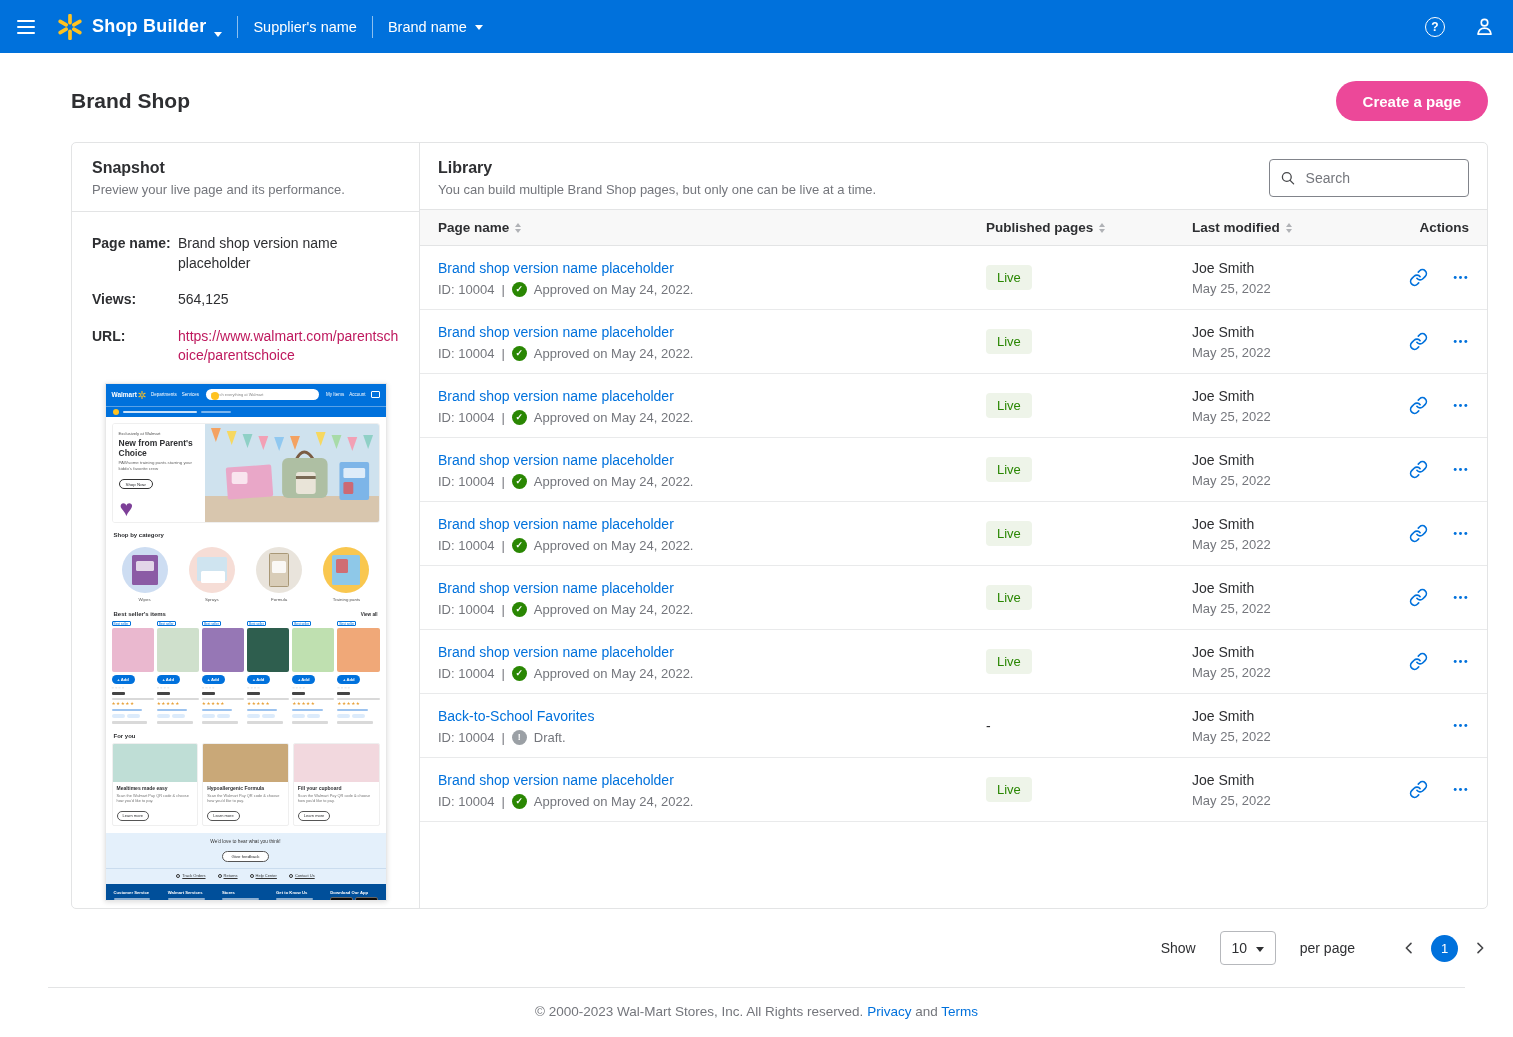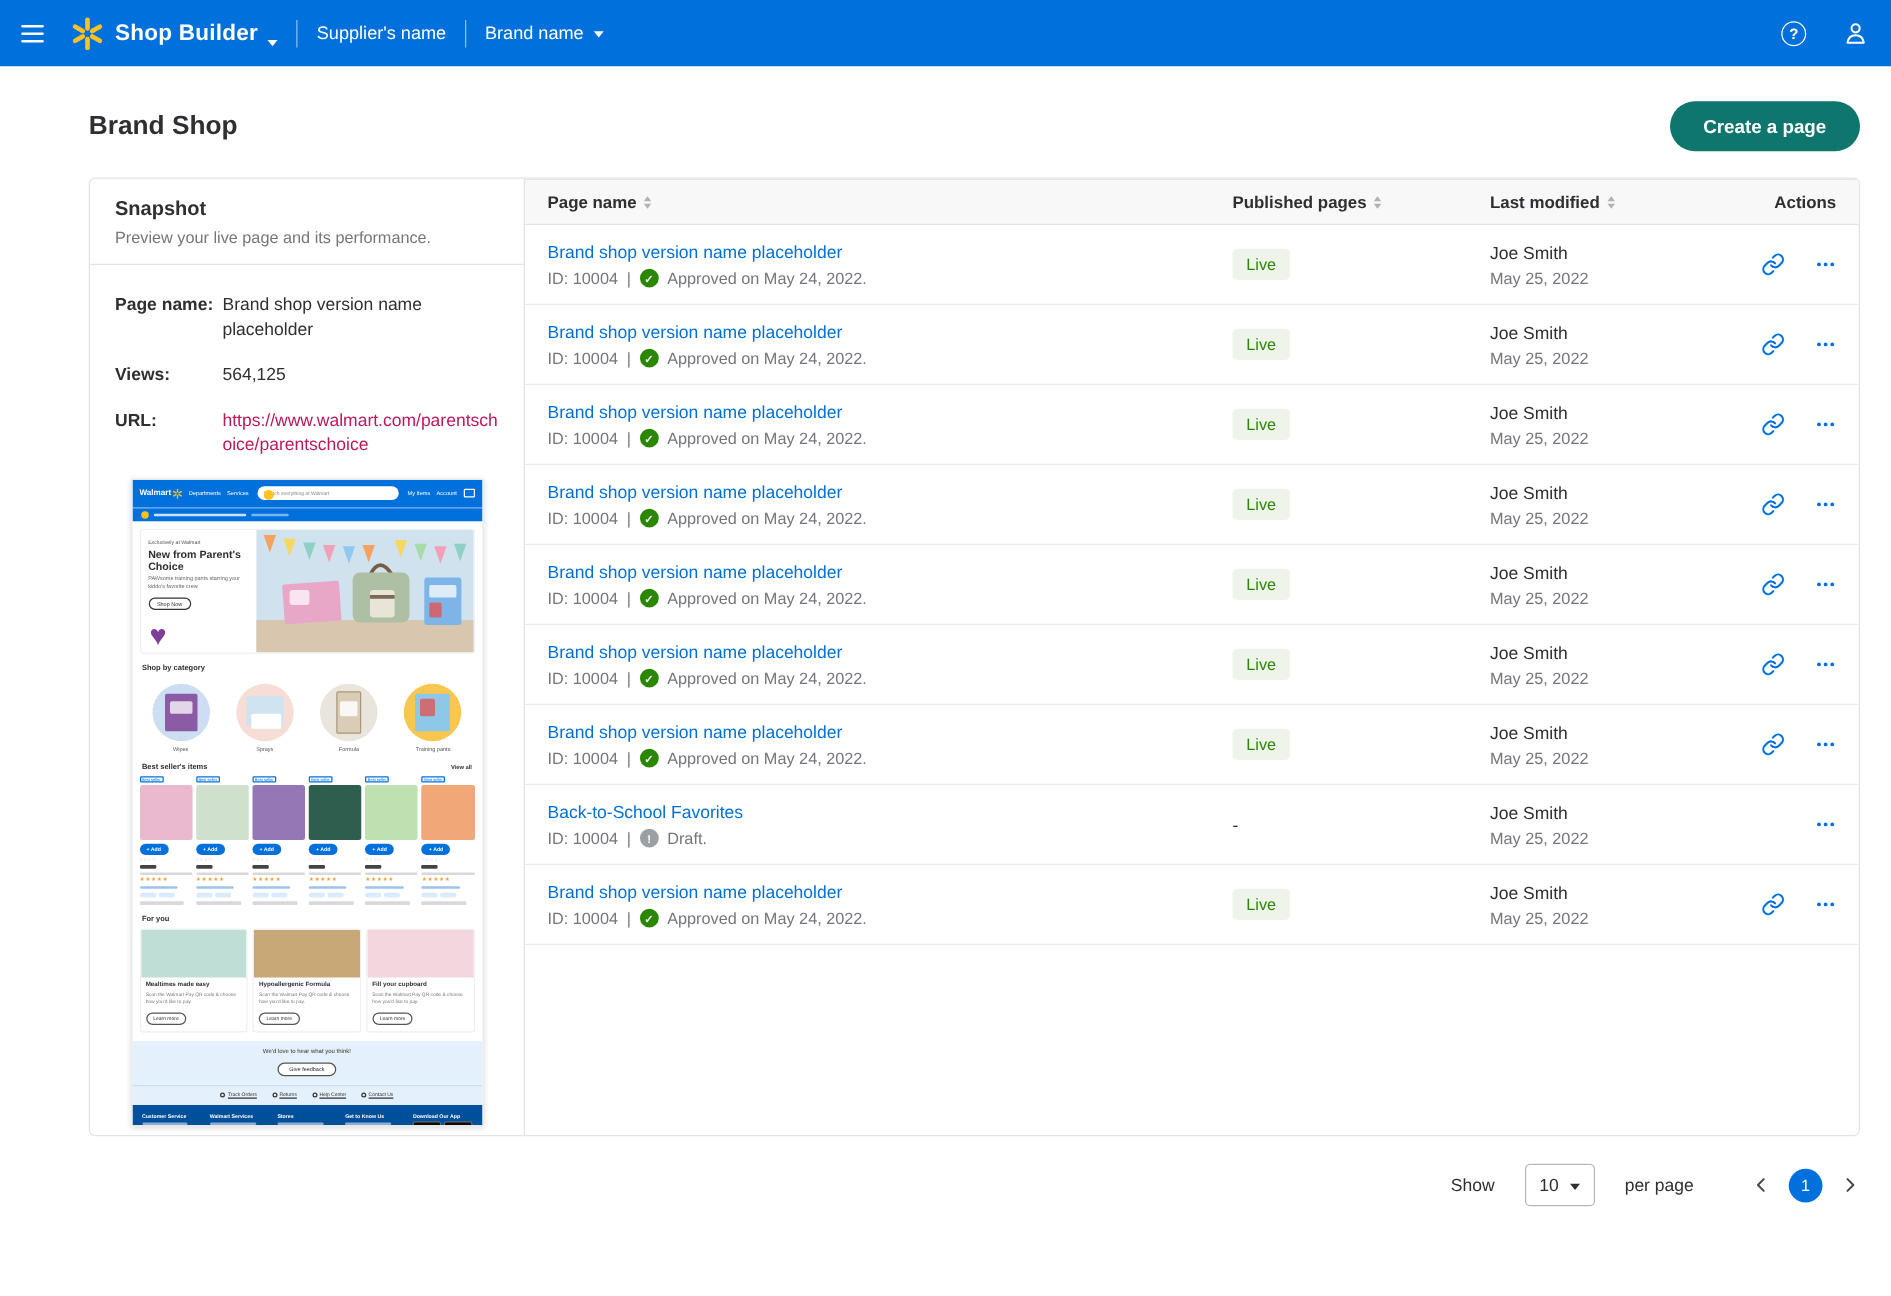--- a/index.html
+++ b/index.html
@@ -19,21 +19,21 @@
   .app-title { font-size:18px; font-weight:700; letter-spacing:.2px; display:flex; align-items:flex-end; gap:8px; cursor:pointer; }
   .caret { width:0; height:0; border-left:4.5px solid transparent; border-right:4.5px solid transparent; border-top:5.5px solid #fff; display:inline-block; margin-top:2px; }
   .vdiv { width:1px; height:22px; background:rgba(255,255,255,.55); margin:0 15px; }
   .nav-text { font-size:14.5px; display:flex; align-items:center; gap:8px; }
   .top-right { margin-left:auto; display:flex; align-items:center; gap:28px; }
   .help-ico { width:20px; height:20px; border:1.6px solid #fff; border-radius:50%; display:flex; align-items:center; justify-content:center; font-size:12px; font-weight:600; cursor:pointer; }
 
   
   .page-head { display:flex; align-items:center; justify-content:space-between; margin:28px 25px 0 71px; }
   .page-title { font-size:21px; font-weight:700; margin:0; }
-  .create-btn { background:#0f766e; color:#fff; border:none; border-radius:21px; height:40px; padding:0 27px; font-size:15px; font-weight:700; font-family:inherit; cursor:pointer; }
+  .create-btn { background:#ec4899; color:#fff; border:none; border-radius:21px; height:40px; padding:0 27px; font-size:15px; font-weight:700; font-family:inherit; cursor:pointer; }
 
   
   .card { margin:21px 25px 0 71px; border:1px solid #e3e4e5; border-radius:5px; display:flex; height:767px; overflow:hidden; }
   .panel-head { padding:16px 20px 14px; min-height:64px; border-bottom:1px solid #e3e4e5; }
   .panel-title { font-size:16px; font-weight:700; margin:0; }
   .panel-sub { font-size:13px; color:#74767c; margin:5px 0 0; }
 
   
   .snap { width:348px; border-right:1px solid #e3e4e5; display:flex; flex-direction:column; flex-shrink:0; }
   .snap-body { padding:22px 20px 0; }
@@ -486,20 +486,33 @@
                   <span class="t-appbadge"></span>
                   <span class="t-appbadge"></span>
                 </div>
               </div>
             </div>
         </div>
       </div>
     </aside>
 
     <div class="lib">
+      <div class="panel-head lib-head">
+        <div>
+          <h2 class="panel-title">Library</h2>
+          <p class="panel-sub">You can build multiple Brand Shop pages, but only one can be live at a time.</p>
+        </div>
+        <div class="search-box">
+          <svg width="18" height="18" viewBox="0 0 24 24" fill="none" stroke="#46474a" stroke-width="2" stroke-linecap="round">
+            <circle cx="10.5" cy="10.5" r="6.8"></circle>
+              <line x1="15.6" y1="15.6" x2="21" y2="21"></line>
+          </svg>
+          <input type="text" placeholder="Search" style="">
+        </div>
+      </div>
 
       <div class="thead">
         <div class="c-name">
           <span>Page name</span>
           <span class="sort">
               <i class="up"></i>
               <i class="dn"></i>
             </span>
         </div>
         <div class="c-status">
@@ -831,13 +844,19 @@
       </span>
       <span class="pg-current">1</span>
       <span class="chev">
         <svg width="16" height="16" viewBox="0 0 24 24" fill="none" stroke="#46474a" stroke-width="2.4" stroke-linecap="round" stroke-linejoin="round">
             <polyline points="9 5 16 12 9 19"></polyline>
           </svg>
       </span>
     </div>
   </div>
 
+  <footer class="site-footer">
+    <span>© 2000-2023 Wal-Mart Stores, Inc. All Rights reserved.</span>
+    <a>Privacy</a>
+    <span>and</span>
+    <a>Terms</a>
+  </footer>
 </main>
 
 </body></html>

